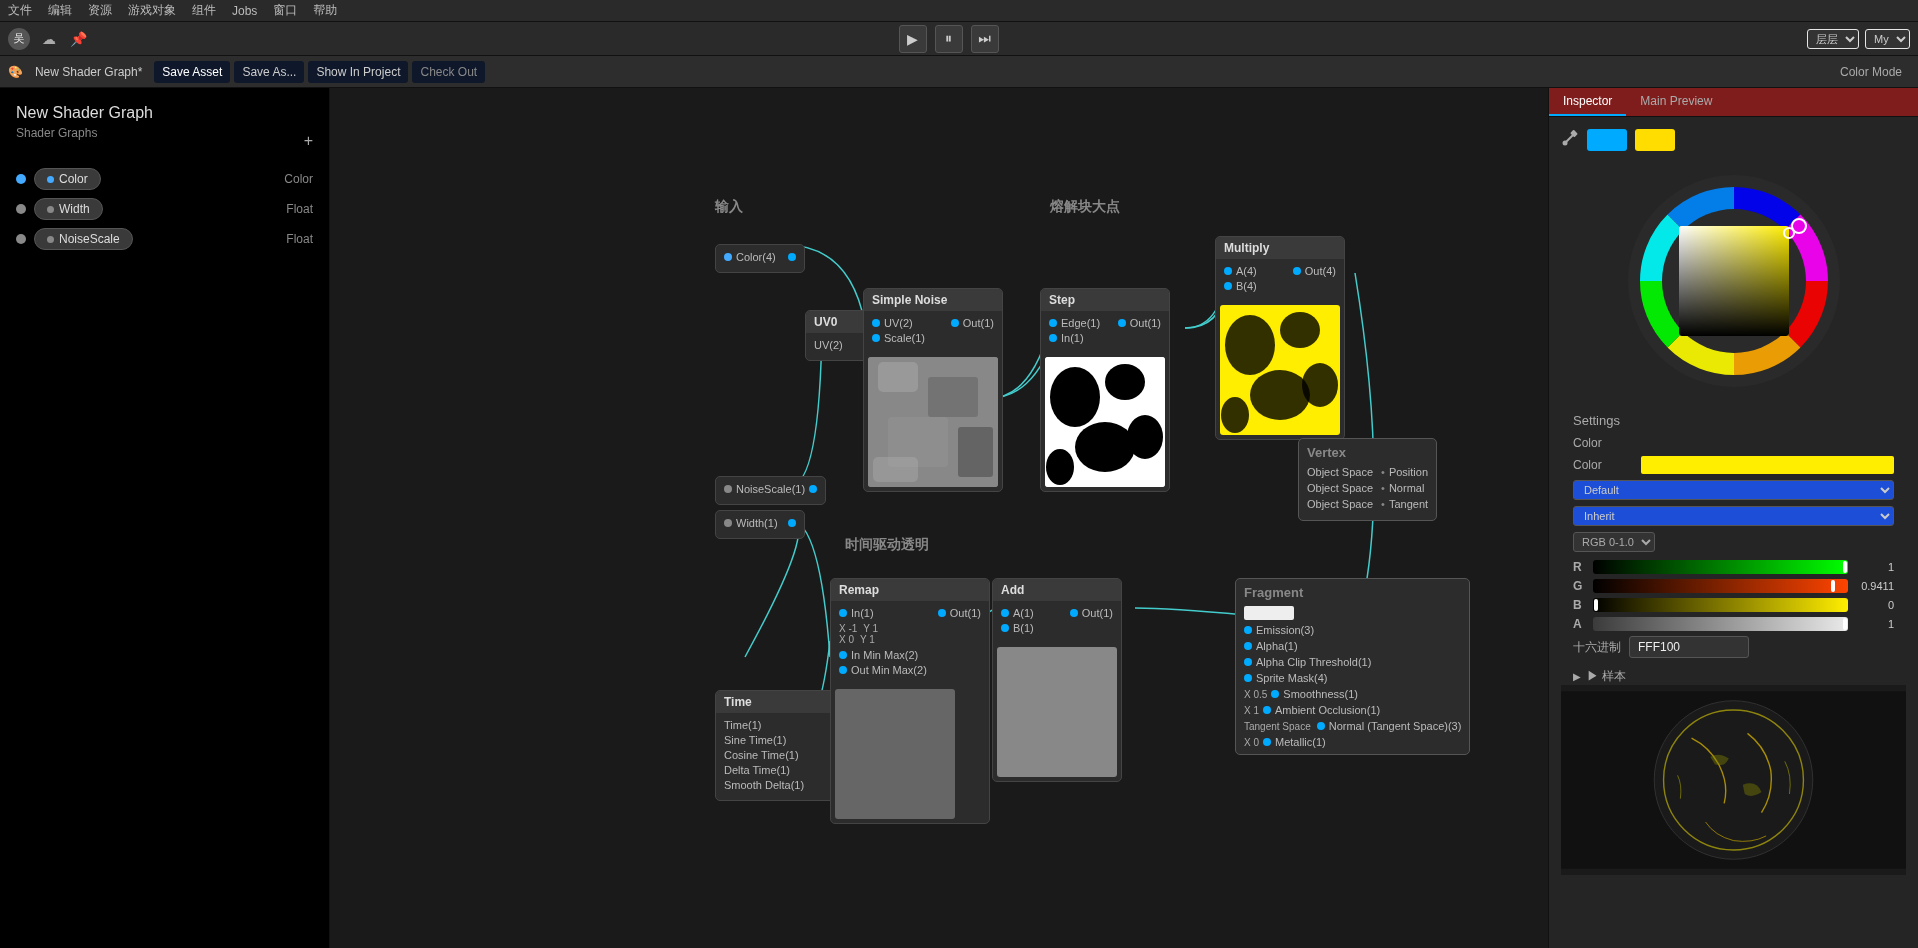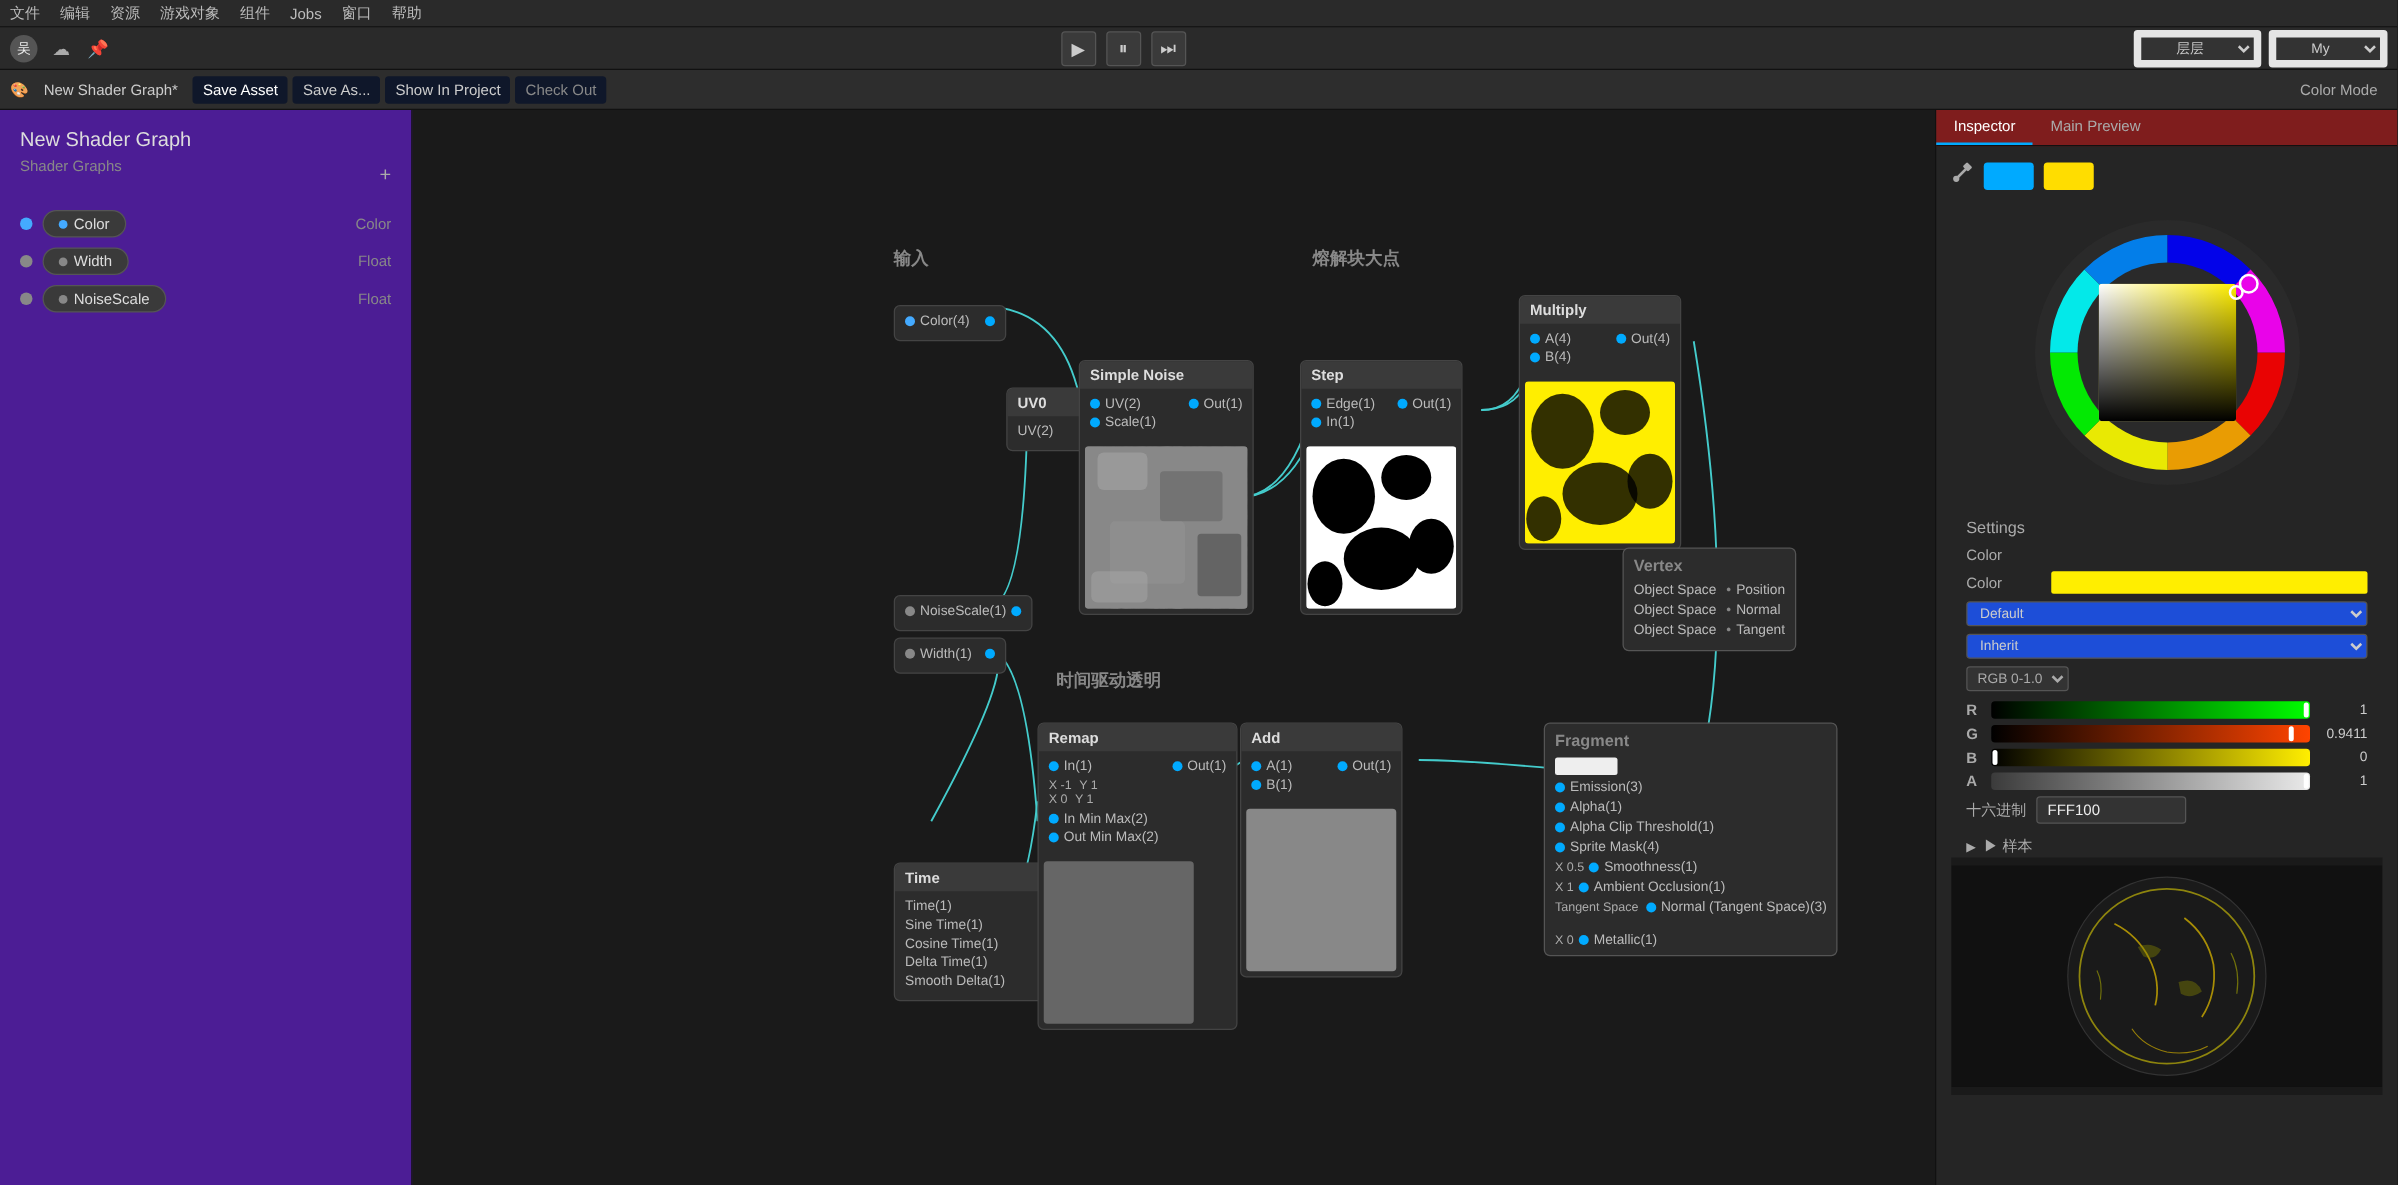--- a/index.html
+++ b/index.html
@@ -96,21 +96,21 @@
 
     
     #main-layout {
       display: flex;
       height: calc(948px - 22px - 34px - 32px);
     }
 
     
     #left-panel {
       width: 330px;
-      background: #4c1d95;
+      background: #000000;
       border-right: 1px solid #111;
       display: flex;
       flex-direction: column;
       padding: 16px;
     }
     .shader-title {
       font-size: 16px;
       color: #ddd;
       margin-bottom: 4px;
     }
@@ -436,24 +436,24 @@
     .connection-line { stroke: #4cc; stroke-width: 1.5; fill: none; }
 
     
     .dropdown-pair {
       display: flex;
       gap: 6px;
       margin-left: auto;
     }
     .layer-select {
       background: #333;
-      border: 6px solid #e5e5e5;
+      border: 1px solid #e5e5e5;
       color: #ccc;
       font-size: 11px;
-      padding: 2px 24px;
+      padding: 2px 4px;
       border-radius: 3px;
     }
   </style>
 </head>
 <body>
 
 <div id="menu-bar">
   <span>文件</span>
   <span>编辑</span>
   <span>资源</span>
@@ -809,21 +809,21 @@
       <div style="display:flex;align-items:center;gap:4px;margin-bottom:4px;">
         <span style="color:#aaa;font-size:10px;">X 0.5</span>
         <div class="port-dot"></div>
         <span>Smoothness(1)</span>
       </div>
       <div style="display:flex;align-items:center;gap:4px;margin-bottom:4px;">
         <span style="color:#aaa;font-size:10px;">X 1</span>
         <div class="port-dot"></div>
         <span>Ambient Occlusion(1)</span>
       </div>
-      <div class="node-port" style="margin-bottom:14px;font-size:11px;">
+      <div class="node-port" style="margin-bottom:4px;font-size:11px;">
         <span style="color:#aaa;font-size:10px;margin-right:2px;">Tangent Space</span>
         <div class="port-dot"></div>
         <span>Normal (Tangent Space)(3)</span>
       </div>
       <div style="display:flex;align-items:center;gap:4px;">
         <span style="color:#aaa;font-size:10px;">X 0</span>
         <div class="port-dot"></div>
         <span>Metallic(1)</span>
       </div>
     </div>

